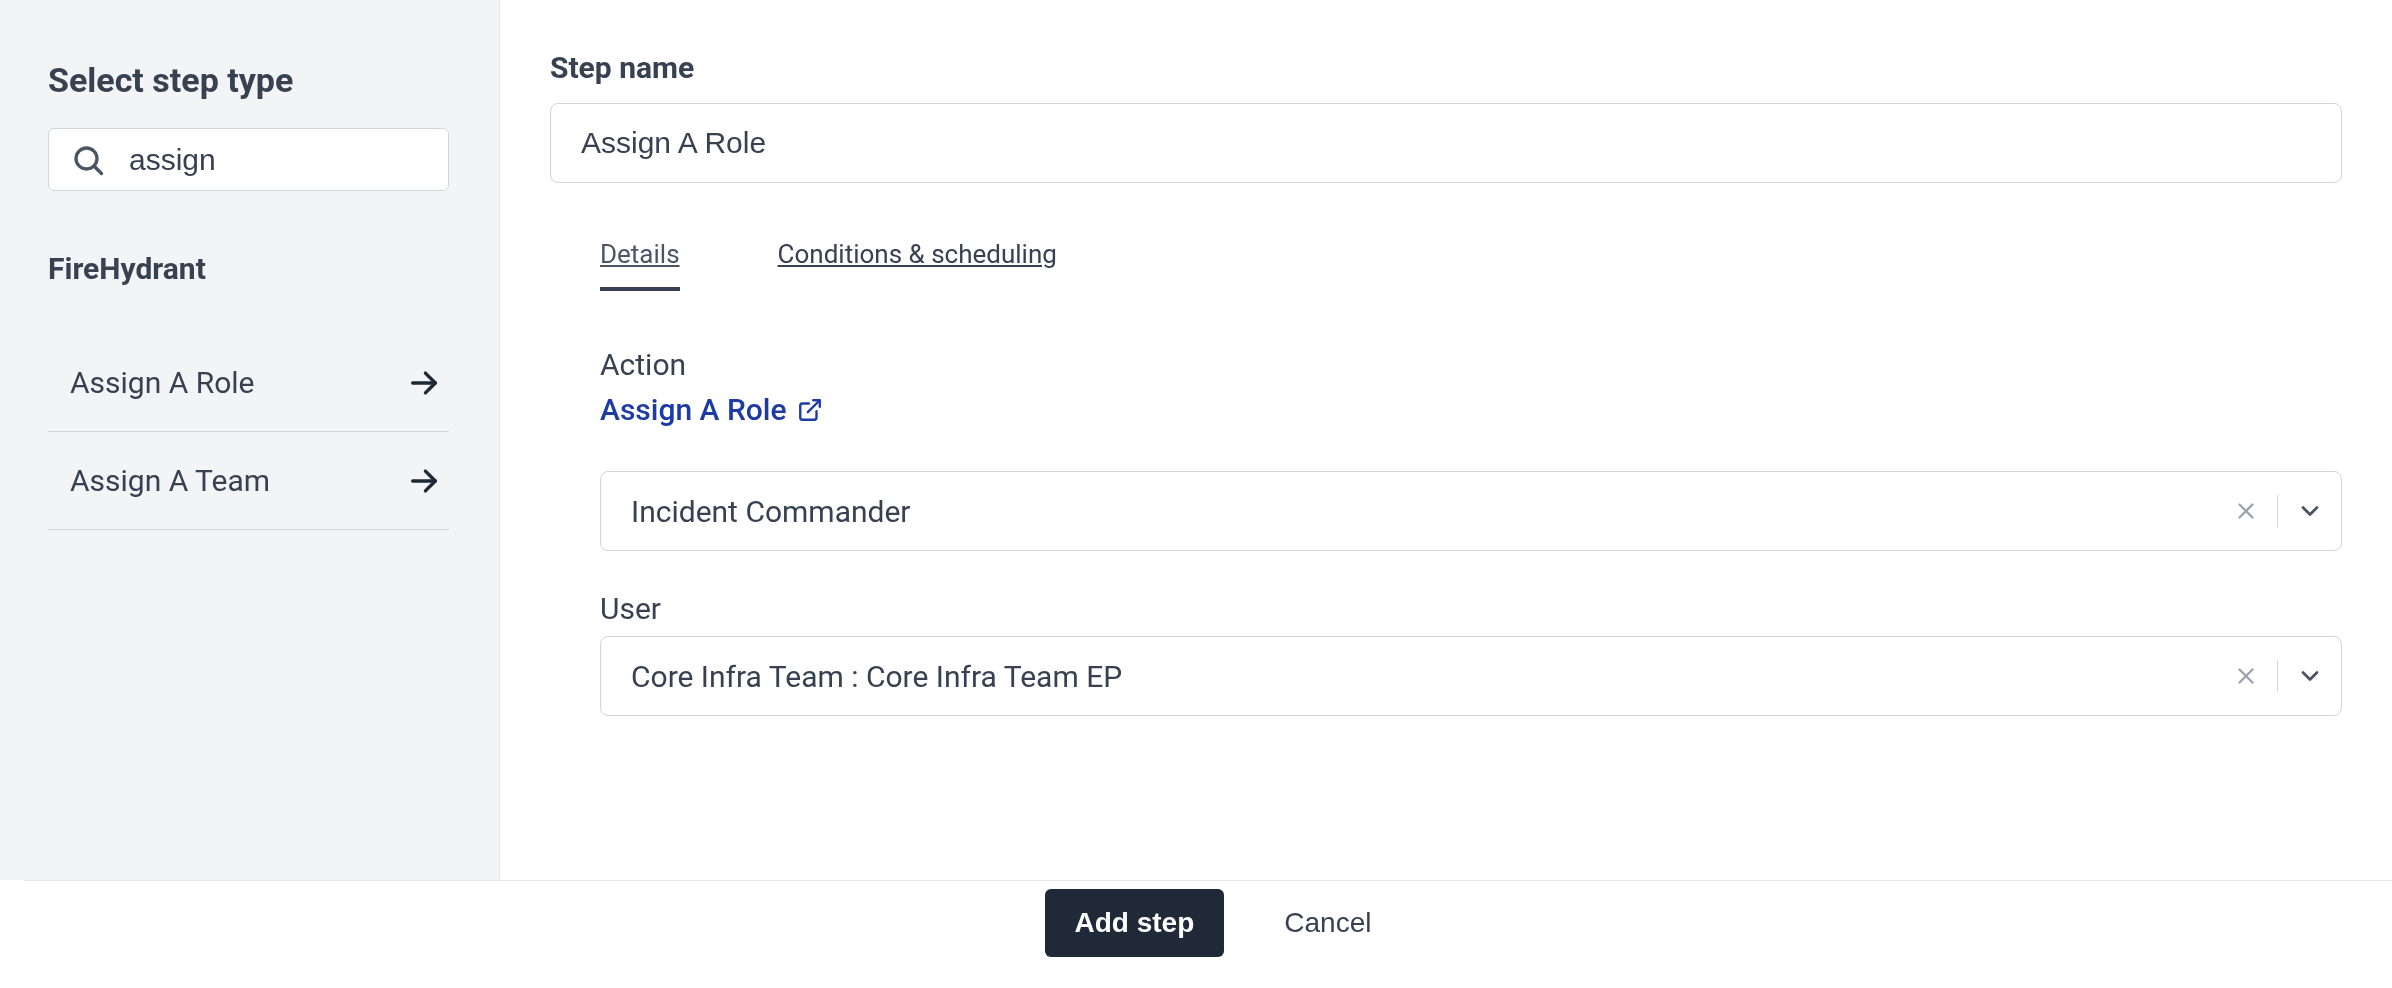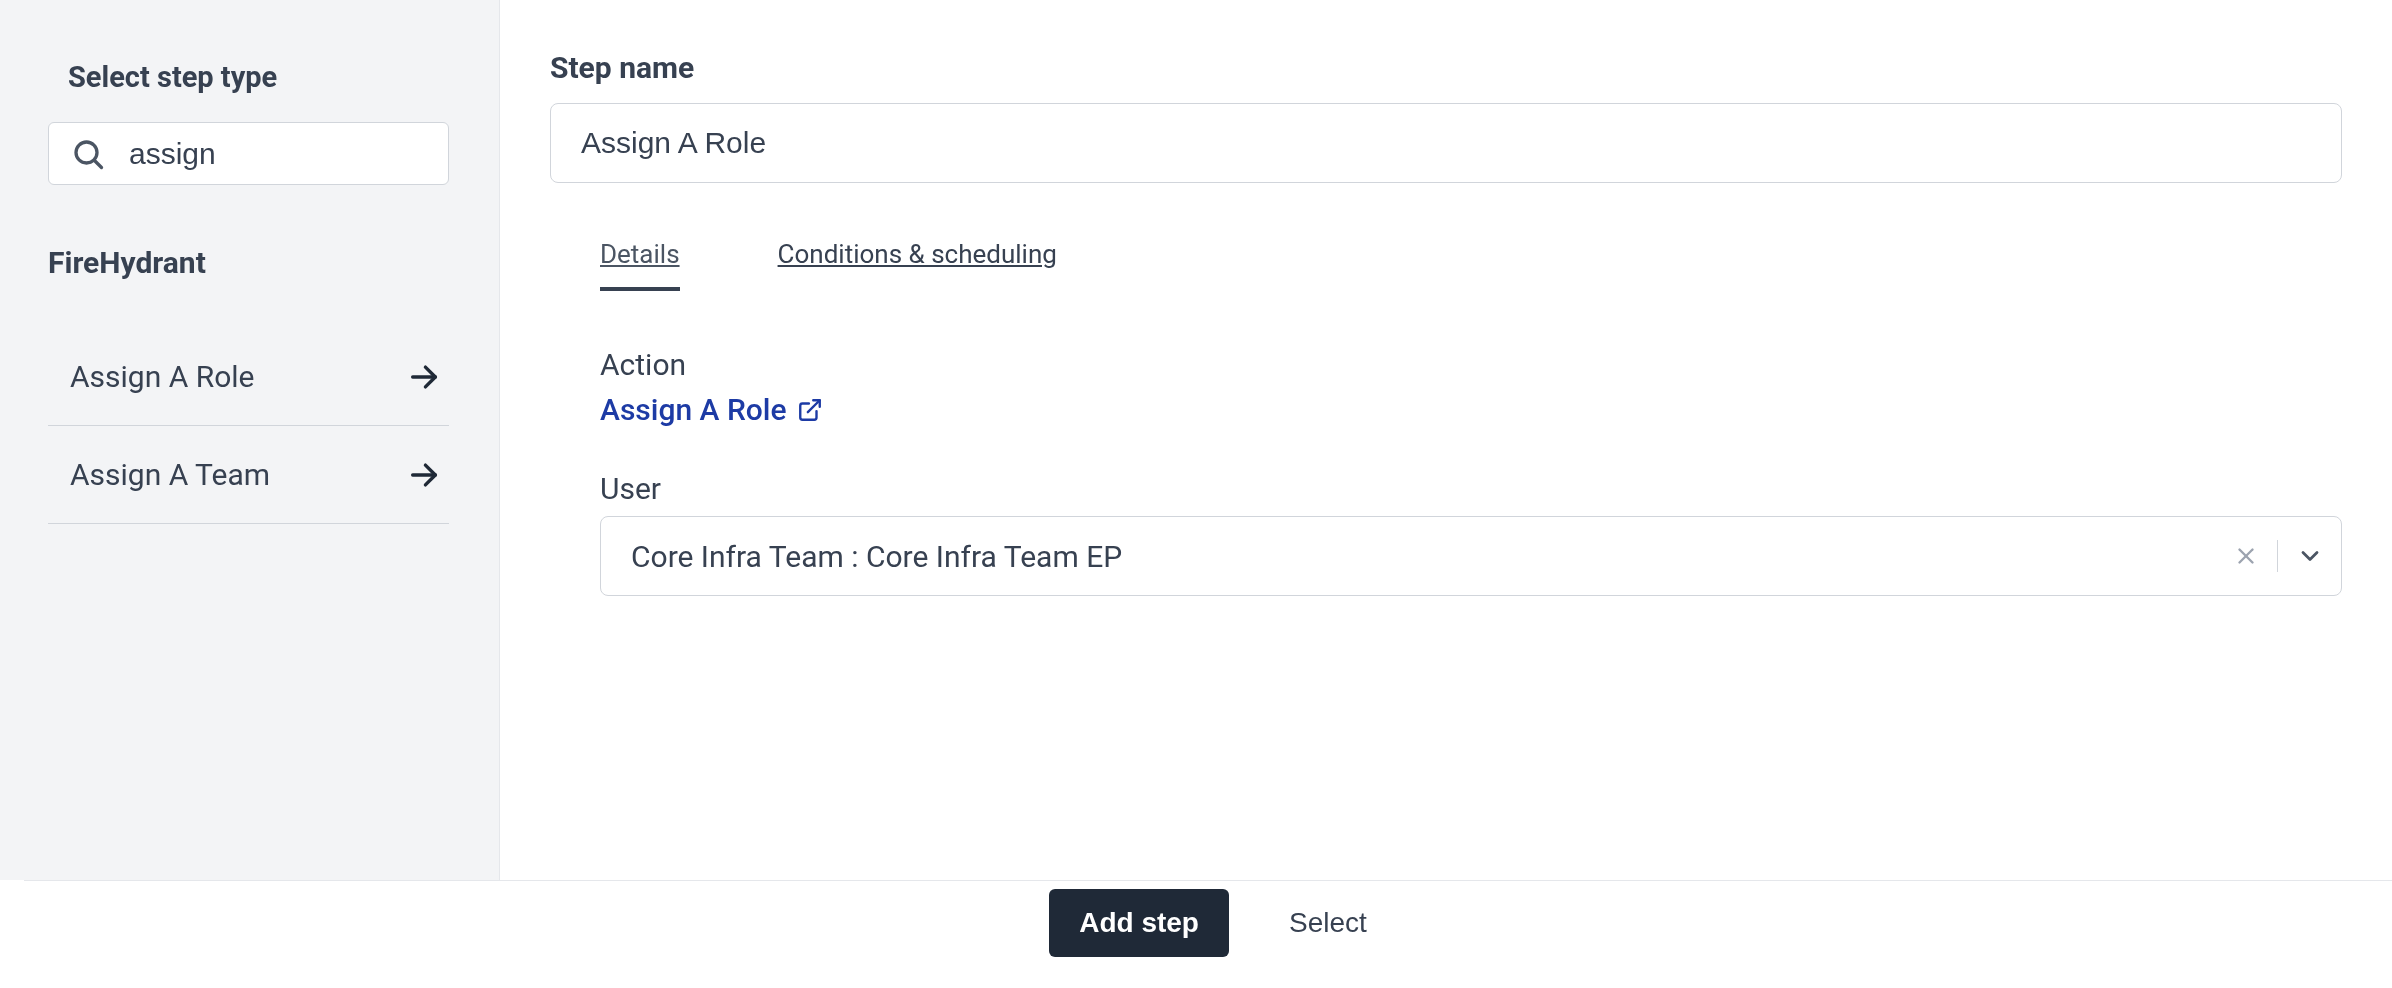--- a/index.html
+++ b/index.html
@@ -17,25 +17,24 @@
       display: flex;
       min-height: 880px;
     }
     .sidebar {
       width: 500px;
       background: #f3f4f6;
       padding: 60px 50px 40px 48px;
       border-right: 1px solid #e5e7eb;
     }
     .sidebar-heading {
-      font-size: 29px;
+      font-size: 34px;
       font-weight: 700;
       color: #374151;
       margin-bottom: 28px;
-      margin-left: 20px;
     }
     .search-wrap {
       position: relative;
       margin-bottom: 60px;
     }
     .search-input {
       width: 100%;
       height: 63px;
       border: 1.5px solid #d1d5db;
       border-radius: 6px;
@@ -256,20 +255,39 @@
         <span>Assign A Role</span>
         <span>
           <svg width="26" height="26" viewBox="0 0 24 24" fill="none" stroke="currentColor" stroke-width="2.2" stroke-linecap="round" stroke-linejoin="round">
             <path d="M18 13v6a2 2 0 0 1-2 2H5a2 2 0 0 1-2-2V8a2 2 0 0 1 2-2h6"></path>
             <polyline points="15 3 21 3 21 9"></polyline>
             <line x1="10" y1="14" x2="21" y2="3"></line>
           </svg>
         </span>
       </a>
 
+      <div class="select-wrap">
+        <div class="select-box">
+          <span>Incident Commander</span>
+        </div>
+        <div class="select-controls">
+          <span class="clear-icon">
+            <svg width="26" height="26" viewBox="0 0 24 24" fill="none" stroke="currentColor" stroke-width="2.2" stroke-linecap="round" stroke-linejoin="round">
+              <line x1="18" y1="6" x2="6" y2="18"></line>
+              <line x1="6" y1="6" x2="18" y2="18"></line>
+            </svg>
+          </span>
+          <span class="select-divider"></span>
+          <span class="chev-icon">
+            <svg width="28" height="28" viewBox="0 0 24 24" fill="none" stroke="currentColor" stroke-width="2.4" stroke-linecap="round" stroke-linejoin="round">
+              <polyline points="6 9 12 15 18 9"></polyline>
+            </svg>
+          </span>
+        </div>
+      </div>
 
       <div class="section-label">User</div>
       <div class="select-wrap">
         <div class="select-box">
           <span>Core Infra Team : Core Infra Team EP</span>
         </div>
         <div class="select-controls">
           <span class="clear-icon">
             <svg width="26" height="26" viewBox="0 0 24 24" fill="none" stroke="currentColor" stroke-width="2.2" stroke-linecap="round" stroke-linejoin="round">
               <line x1="18" y1="6" x2="6" y2="18"></line>
@@ -284,14 +302,14 @@
           </span>
         </div>
       </div>
 
     </div>
   </main>
 </div>
 
 <div class="footer">
   <button class="btn-primary">Add step</button>
-  <button class="btn-text">Select</button>
+  <button class="btn-text">Cancel</button>
 </div>
 
 </body></html>

